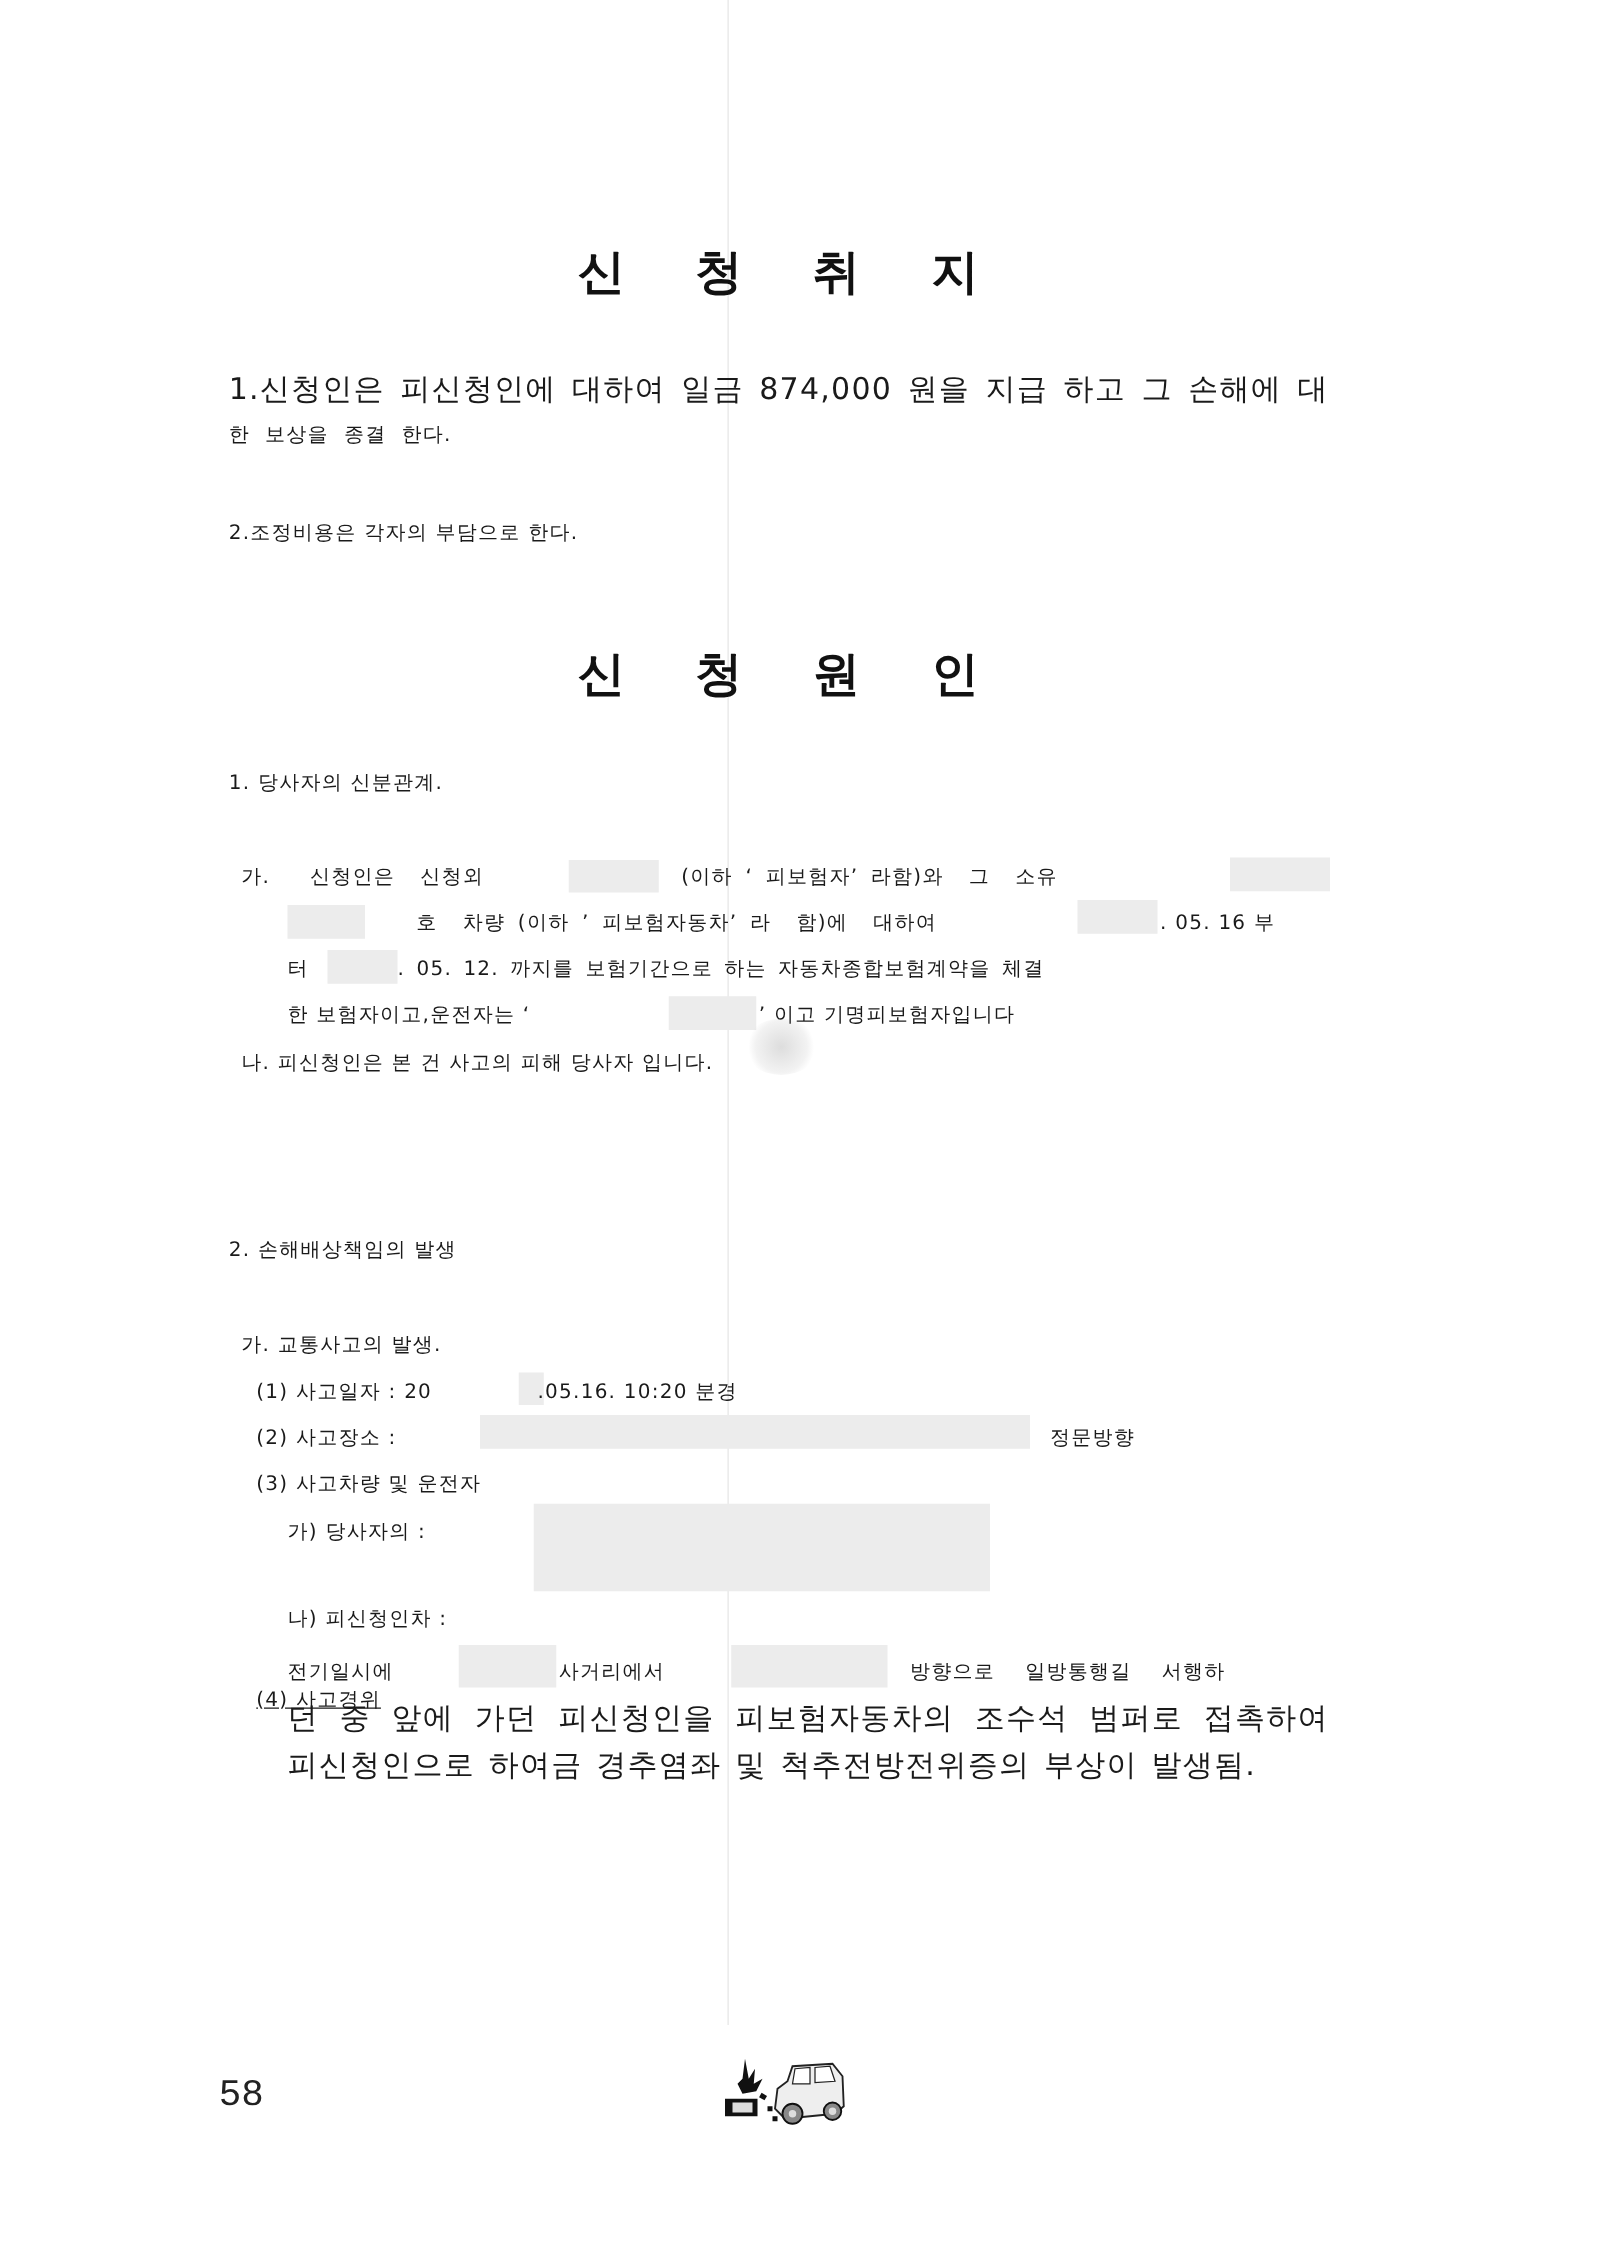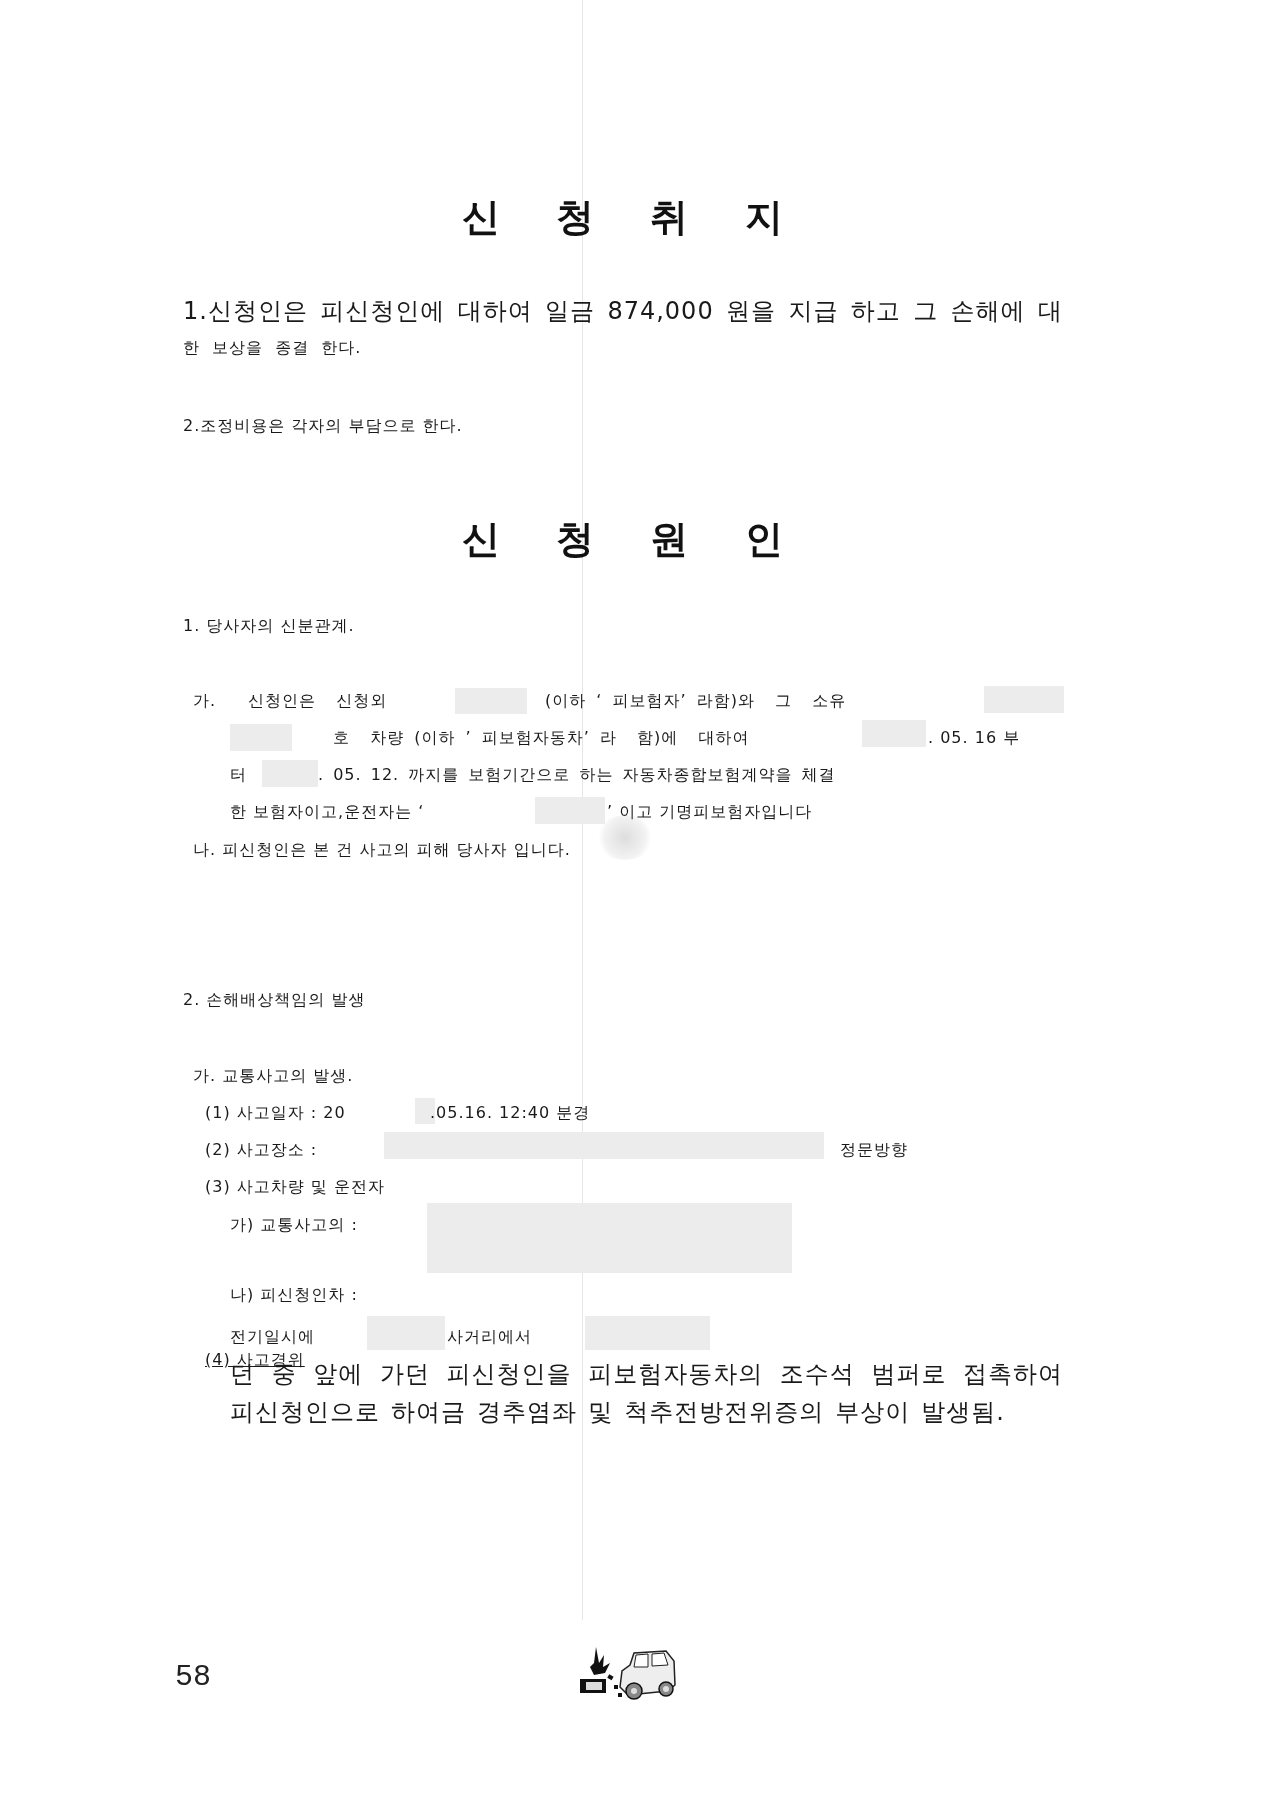--- a/index.html
+++ b/index.html
@@ -77,37 +77,38 @@
   <div class="line" style="left:607px; top:797px;">’ 이고 기명피보험자입니다</div>
 
   <div class="line" style="left:193px; top:835px;">나. 피신청인은 본 건 사고의 피해 당사자 입니다.</div>
   <div class="stamp" style="left:595px; top:815px;"></div>
 
   <div class="line" style="left:183px; top:985px;">2. 손해배상책임의 발생</div>
   <div class="line" style="left:193px; top:1061px;">가. 교통사고의 발생.</div>
 
   <div class="line" style="left:205px; top:1098px;">(1) 사고일자 : 20</div>
   <div class="abs-redact" style="left:415px; top:1098px; width:20px; height:26px;"></div>
-  <div class="line" style="left:430px; top:1098px;">.05.16. 12:40 분경</div>
+  <div class="line" style="left:430px; top:1098px;">.05.16. 10:20 분경</div>
 
   <div class="line" style="left:205px; top:1135px;">(2) 사고장소 :</div>
   <div class="abs-redact" style="left:384px; top:1132px; width:440px; height:27px;"></div>
   <div class="line" style="left:840px; top:1135px;">정문방향</div>
 
   <div class="line" style="left:205px; top:1172px;">(3) 사고차량 및 운전자</div>
-  <div class="line" style="left:230px; top:1210px;">가) 교통사고의 :</div>
+  <div class="line" style="left:230px; top:1210px;">가) 당사자의 :</div>
   <div class="line" style="left:230px; top:1247px;margin-top:33px;">나) 피신청인차 :</div>
   <div class="abs-redact" style="left:427px; top:1203px; width:365px; height:70px;"></div>
 
   <div class="line" style="left:205px; top:1345px;text-decoration:underline;">(4) 사고경위</div>
 
   <div class="line" style="left:230px; top:1322px;">전기일시에</div>
   <div class="abs-redact" style="left:367px; top:1316px; width:78px; height:34px;"></div>
   <div class="line" style="left:447px; top:1322px;">사거리에서</div>
   <div class="abs-redact" style="left:585px; top:1316px; width:125px; height:34px;"></div>
+  <div class="line" style="left:728px; top:1322px; word-spacing:6px;">방향으로  일방통행길  서행하</div>
 
   <div class="just" style="left:230px; top:1359px; width:833px;">
     <span>던</span>
     <span>중</span>
     <span>앞에</span>
     <span>가던</span>
     <span>피신청인을</span>
     <span>피보험자동차의</span>
     <span>조수석</span>
     <span>범퍼로</span>

